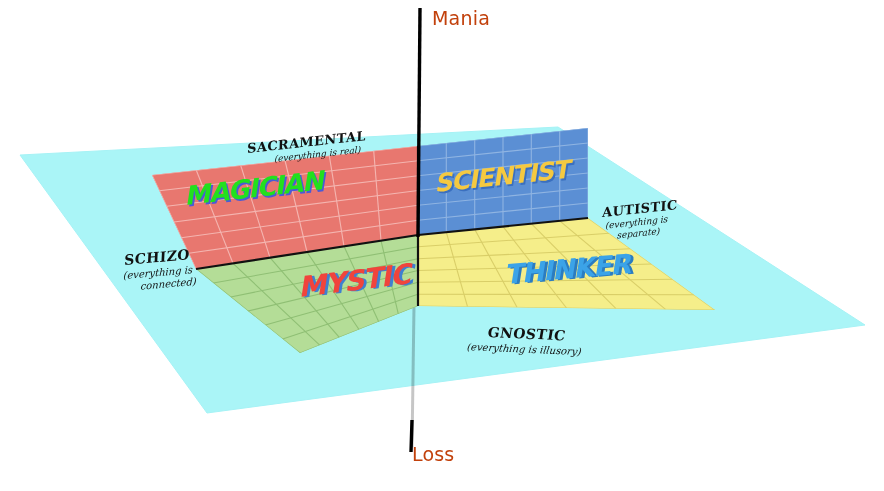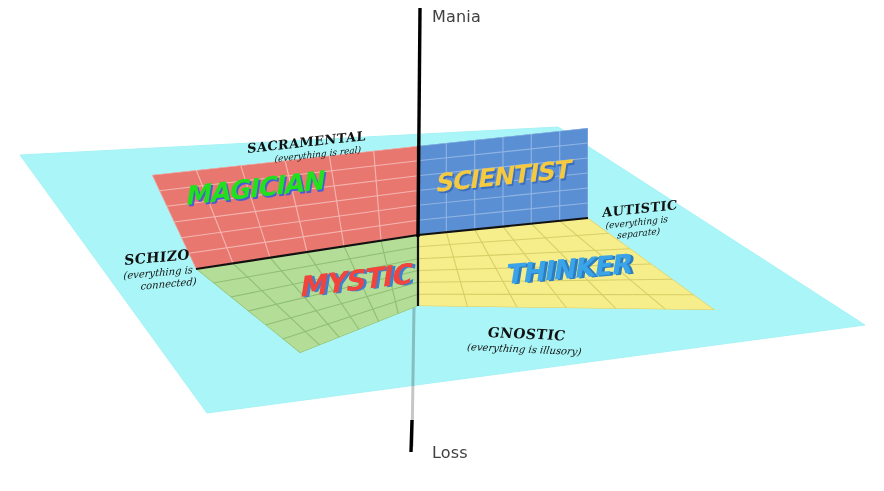--- a/index.html
+++ b/index.html
@@ -23,27 +23,27 @@
     position: absolute;
     left: 0;
     top: 0;
     width: 884px;
     height: 491px;
     display: block;
   }
   .axis-label {
     position: absolute;
     font-family: "DejaVu Sans", sans-serif;
-    font-size: 16px;
-    color: #404040;
+    font-size: 19px;
+    color: #c2410c;
     white-space: nowrap;
     letter-spacing: 0.2px;
   }
   #mania-label { left: 432px; top: 7px; }
-  #loss-label  { left: 432px; top: 443px; }
+  #loss-label  { left: 412px; top: 443px; }
 </style>
 </head>
 <body>
 
 <div id="stage">
 
   <svg class="scene" viewBox="0 0 884 491">
     <defs>
 
       <clipPath id="clip-q-ul">

